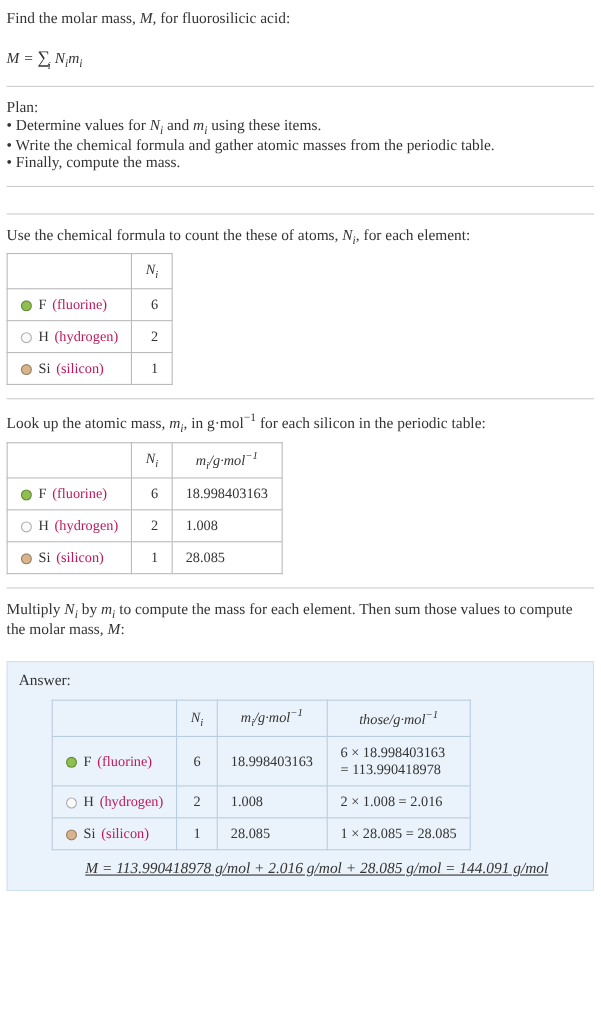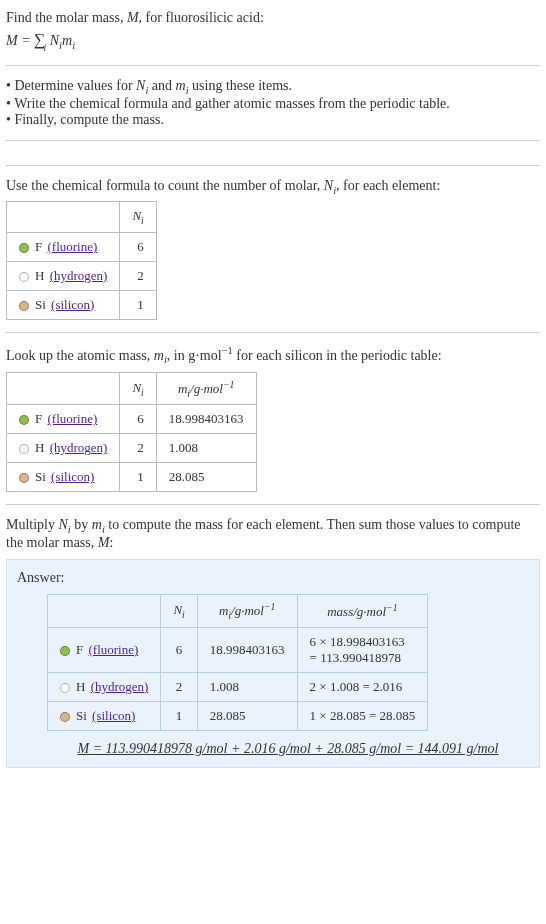--- a/index.html
+++ b/index.html
@@ -6,21 +6,21 @@
 body {
   font-family: Georgia, 'Times New Roman', serif;
   font-size: 14px;
   color: #333;
   background: #fff;
   width: 546px;
   padding: 6px;
 }
 .section { padding: 4px 0; }
 hr.sep { border: none; border-top: 1px solid #ccc; margin: 8px 0; }
-.formula-line { margin-top: 5px; }
+.formula-line { margin-top: 18px; }
 .italic { font-style: italic; }
 sub { font-size: 0.75em; vertical-align: sub; }
 sup { font-size: 0.75em; vertical-align: super; }
 .sigma { font-size: 16px; }
 .sigma-sub { font-size: 0.7em; vertical-align: -0.6em; margin-left: -2px; }
 
 table.data {
   border-collapse: collapse;
   margin-top: 6px;
   font-size: 13px;
@@ -44,27 +44,27 @@
   width: 10px;
   height: 10px;
   border-radius: 50%;
   margin-right: 6px;
   vertical-align: middle;
   border: 1px solid rgba(0,0,0,0.3);
 }
 .dot-f { background: #8fbf4f; }
 .dot-h { background: #fafafa; }
 .dot-si { background: #d9b38c; }
-.elem-label { color: #4c1d95; margin-left: 2px; text-decoration: underline; }
+.elem-label { color: #be185d; margin-left: 2px; }
 
 .answer-box {
   background: #eaf3fb;
   border: 1px solid #cfe2f0;
   padding: 10px;
-  margin-top: 4px;
+  margin-top: 16px;
 }
 .answer-title { margin-bottom: 8px; }
 .answer-box table.data th, .answer-box table.data td {
   border: 1px solid #b8cde0;
   background: #eaf3fb;
 }
 .answer-box table.data th { background: #eaf3fb; }
 .answer-box .final {
   margin-top: 10px;
   font-style: italic;
@@ -82,37 +82,38 @@
   </div>
   <div class="formula-line">
     <span class="italic">M = </span><span class="sigma">∑</span><span class="sigma-sub italic">i</span>
     <span class="italic">N</span><sub class="italic">i</sub><span class="italic">m</span><sub class="italic">i</sub>
   </div>
 </div>
 
 <hr class="sep">
 
 <div class="section">
+  <div>Plan:</div>
   <div>
     <span>• Determine values for </span><span class="italic">N</span><sub class="italic">i</sub><span> and </span><span class="italic">m</span><sub class="italic">i</sub><span> using these items.</span>
   </div>
   <div>• Write the chemical formula and gather atomic masses from the periodic table.</div>
   <div>• Finally, compute the mass.</div>
 </div>
 
 <hr class="sep">
 
 <div class="section">
 </div>
 
 <hr class="sep">
 
 <div class="section">
   <div>
-    <span>Use the chemical formula to count the number of molar, </span><span class="italic">N</span><sub class="italic">i</sub><span>, for each element:</span>
+    <span>Use the chemical formula to count the these of atoms, </span><span class="italic">N</span><sub class="italic">i</sub><span>, for each element:</span>
   </div>
   <table class="data">
     <tbody>
         <tr>
       <th></th>
       <th><span>N</span><sub>i</sub></th>
     </tr>
     <tr>
       <td><span class="dot dot-f"></span><span>F</span> <span class="elem-label">(fluorine)</span></td>
       <td class="num">6</td>
@@ -169,21 +170,21 @@
 
 <div class="answer-box">
   <div class="answer-title">Answer:</div>
   <div class="answer-inner">
   <table class="data">
     <tbody>
           <tr>
       <th></th>
       <th><span>N</span><sub>i</sub></th>
       <th><span>m</span><sub>i</sub><span>/g·mol</span><sup>−1</sup></th>
-      <th><span>mass/g·mol</span><sup>−1</sup></th>
+      <th><span>those/g·mol</span><sup>−1</sup></th>
     </tr>
     <tr>
       <td><span class="dot dot-f"></span><span>F</span> <span class="elem-label">(fluorine)</span></td>
       <td class="center">6</td>
       <td>18.998403163</td>
       <td><span>6 × 18.998403163</span><br><span>= 113.990418978</span></td>
     </tr>
     <tr>
       <td><span class="dot dot-h"></span><span>H</span> <span class="elem-label">(hydrogen)</span></td>
       <td class="center">2</td>

